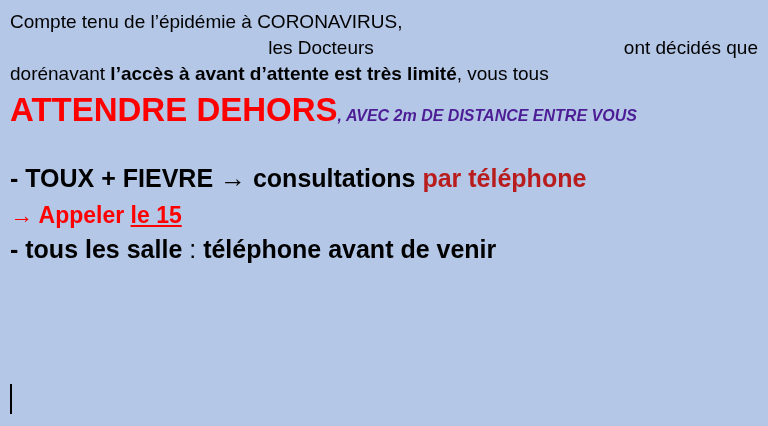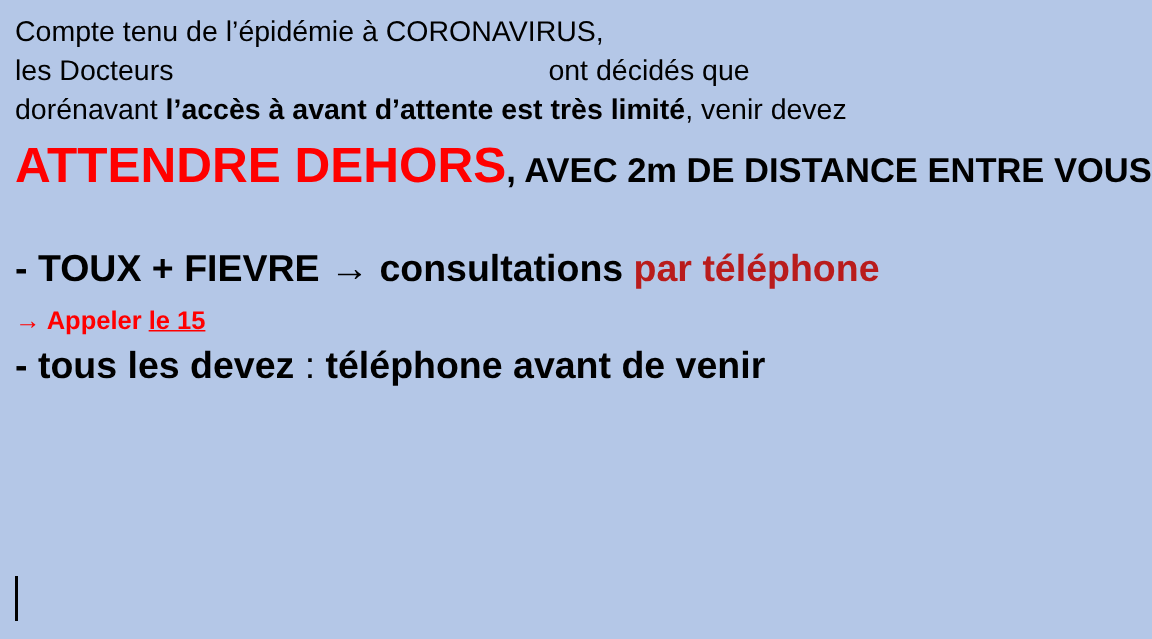--- a/index.html
+++ b/index.html
@@ -27,61 +27,62 @@
     white-space: nowrap;
   }
   
   .intro {
     font-size: 19px;
     font-weight: 400;
     margin: 0 0 0 0;
     padding-top: 2px;
   }
   .intro .l1 { padding: 2px 0 4px 0; }
-  .intro .l2 { padding: 3px 0 4px 0; }
+  .intro .l2 { padding: 3px 0 4px 0; text-align: right; }
   .intro .l3 { padding: 3px 0 4px 0; }
   .gap-doctors {
     display: inline-block;
     width: 250px;
   }
   .b { font-weight: bold; }
   .red { color: #b91c1c; }
   
   .attendre {
     padding: 6px 0 2px 0;
     font-size: 23px;
     font-weight: bold;
   }
   .attendre .big {
     font-size: 33px;
     color: #ff0000;
     font-weight: bold;
   }
   .attendre .rest {
-    font-size: 23px;
-    color: #000000;
+    font-size: 16px;
+    color: #4c1d95;
     font-weight: bold;
+    font-style: italic;
   }
   
   .spacer {
     height: 32px;
   }
   
   .bullet {
     font-size: 25px;
     font-weight: bold;
     color: #000000;
     padding: 5px 0 5px 0;
   }
   .bullet.l6 { padding-top: 9px; }
   .bullet .arrow {
     font-size: 26px;
   }
   .appeler {
-    font-size: 17px;
+    font-size: 23px;
     font-weight: bold;
     color: #ff0000;
     padding: 8px 0 6px 0;
   }
   .appeler .underline {
     text-decoration: underline;
   }
   .autres {
     font-size: 25px;
     font-weight: bold;
@@ -106,38 +107,38 @@
 <div class="poster">
 
   <div class="intro">
     <div class="line l1">
       <span>Compte tenu de l’épidémie à CORONAVIRUS,</span>
     </div>
     <div class="line l2">
       <span>les Docteurs</span><span class="gap-doctors"></span><span>ont décidés que</span>
     </div>
     <div class="line l3">
-      <span>dorénavant </span><span class="b">l’accès à avant d’attente est très limité</span><span>, venir devez</span>
+      <span>dorénavant </span><span class="b">l’accès à avant d’attente est très limité</span><span>, vous tous</span>
     </div>
   </div>
 
   <div class="line attendre">
     <span class="big">ATTENDRE DEHORS</span><span class="rest">, AVEC 2m DE DISTANCE ENTRE VOUS</span>
   </div>
 
   <div class="spacer"></div>
 
   <div class="line bullet l5">
     <span>- TOUX + FIEVRE </span><span class="arrow">→</span><span> consultations </span><span class="red">par téléphone</span>
   </div>
 
 
   <div class="line appeler">
     <span>→</span><span> Appeler </span><span class="underline">le  15</span>
   </div>
 
   <div class="line autres">
-    <span>- tous les devez</span><span class="thin"> : </span><span>téléphone avant de venir</span>
+    <span>- tous les salle</span><span class="thin"> : </span><span>téléphone avant de venir</span>
   </div>
 
   <div class="cursor"></div>
 
 </div>
 
 </body></html>

